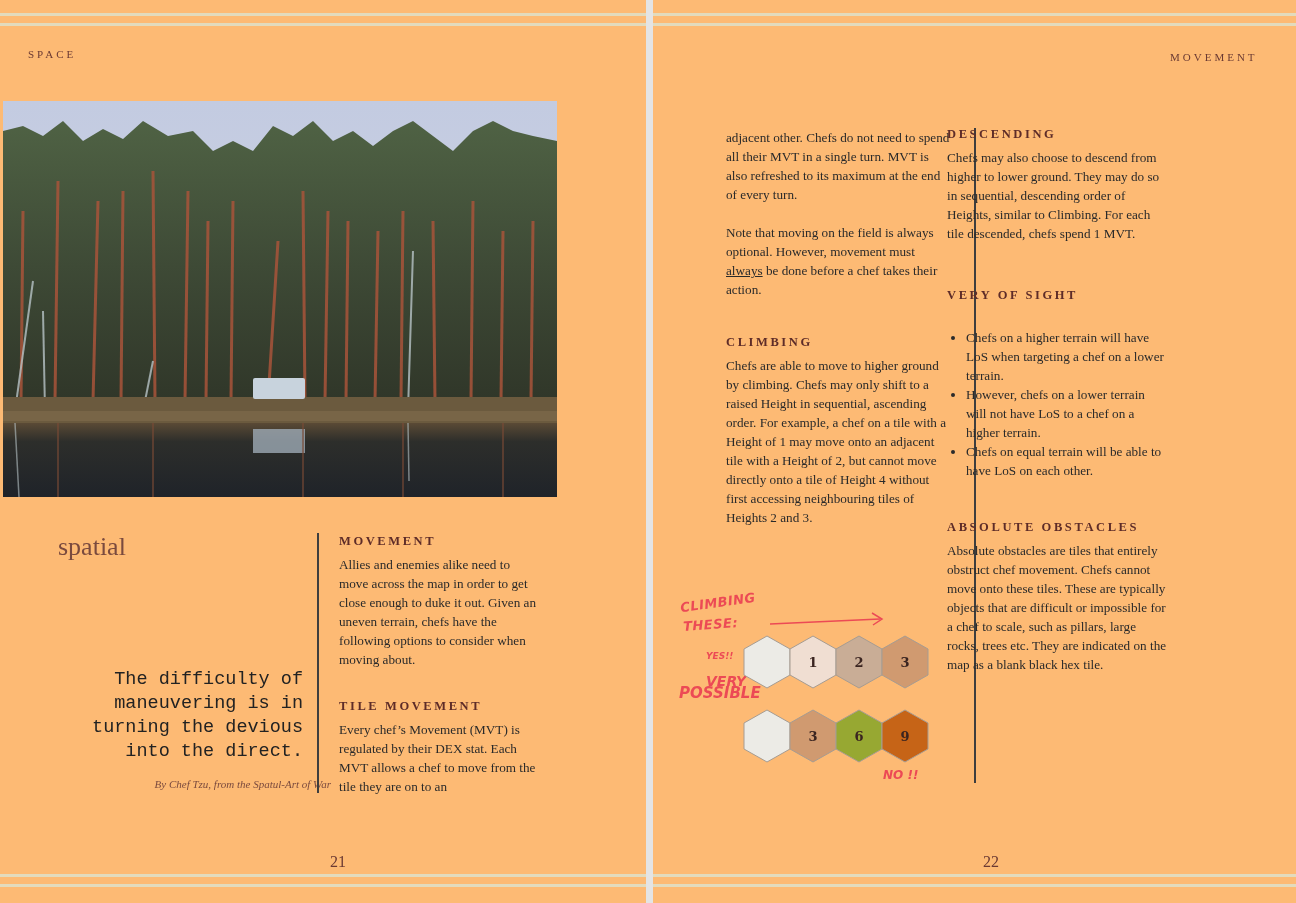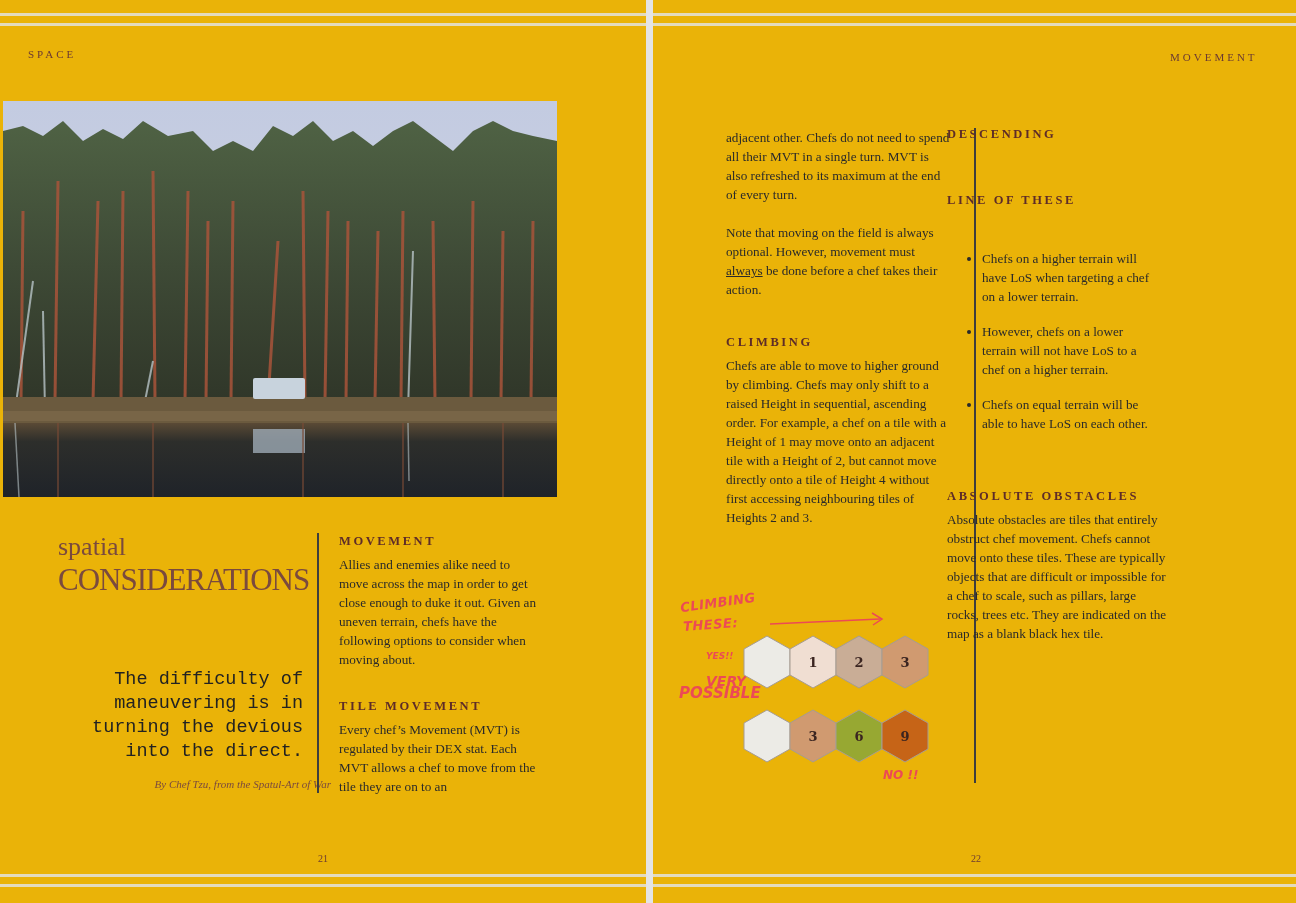--- a/index.html
+++ b/index.html
@@ -1,35 +1,35 @@
 <!DOCTYPE html>
 <html><head>
 <meta charset="utf-8">
 <style>
   html, body { margin:0; padding:0; }
   body { width:1296px; height:903px; position:relative; overflow:hidden; background:#e4e4e4; font-family:"Liberation Serif", serif; }
-  .page { position:absolute; top:0; height:903px; background:#eab308; overflow:hidden; }
+  .page { position:absolute; top:0; height:903px; background:#fdba74; overflow:hidden; }
   .page.left { left:0; width:646px; }
   .page.right { left:653px; width:643px; }
   .rule { position:absolute; left:0; right:0; height:3px; background:#e3dbbd; }
   .running { position:absolute; font-size:11px; letter-spacing:3px; color:#6b3a33; }
-  .pagenum { position:absolute; font-size:10px; color:#6b3a33; }
+  .pagenum { position:absolute; font-size:16px; color:#6b3a33;margin-left:12px; }
   .photo { position:absolute; left:3px; top:101px; width:554px; height:396px; overflow:hidden; }
   .photo svg { display:block; }
   .title-small { position:absolute; left:58px; top:532px; font-size:26px; color:#7a4a3e; }
   .title-big { position:absolute; left:58px; top:562px; font-size:31px; color:#7a4a3e; letter-spacing:-1px; }
   .quote { position:absolute; right:343px; top:668px; width:220px; text-align:right; font-family:Liberation Mono, monospace; font-size:18.5px; line-height:24px; color:#222; }
   .attrib { position:absolute; right:315px; top:778px; font-style:italic; font-size:11px; color:#7a4a3e; white-space:nowrap; }
   .vline { position:absolute; width:2px; background:#3e3e3e; }
   .sec-h { font-weight:bold; font-size:12.5px; letter-spacing:2.6px; color:#5e2c28; margin:0 0 6px 0; }
   .body { font-size:13.2px; line-height:19px; color:#2a2a2a; margin:0; }
   .col { position:absolute; }
   .col .gap { height:19px; }
   ul.bul { margin:0; padding:0 0 0 19px; font-size:13.2px; line-height:19px; color:#2a2a2a; }
-  ul.bul li { margin:16px; padding-left:0; }
+  ul.bul li { margin:0; padding-left:0; }
   u { text-decoration:underline; }
   .hand { position:absolute; font-family:"DejaVu Sans", sans-serif; font-weight:bold; font-style:italic; color:#ec4a55; }
   .diagram { position:absolute; left:742px; top:632px; }
 </style>
 </head>
 <body>
 
 <div class="page left">
   <div class="rule" style="top:13px"></div>
   <div class="rule" style="top:23px"></div>
@@ -94,21 +94,20 @@
         <line x1="500" y1="322" x2="500" y2="396"></line>
       </g>
       <g stroke="#b7c3c6" stroke-width="1.5" opacity="0.6">
         <line x1="12" y1="322" x2="16" y2="396"></line>
           <line x1="405" y1="322" x2="406" y2="380"></line>
       </g>
     </svg>
   </div>
 
   <div class="title-small">spatial</div>
-  <div class="title-big">CONSIDERATIONS</div>
   <div class="quote">The difficulty of maneuvering is in turning the devious into the direct.</div>
   <div class="attrib">By Chef Tzu, from the Spatul-Art of War</div>
 
   <div class="vline" style="left:317px; top:533px; height:260px;"></div>
 
   <div class="col" style="left:339px; top:534px; width:200px;">
     <div class="sec-h">MOVEMENT</div>
     <p class="body">Allies and enemies alike need to move across the map in order to get close enough to duke it out. Given an uneven terrain, chefs have the following options to consider when moving about.</p>
     <div class="gap" style="height:30px"></div>
     <div class="sec-h">TILE MOVEMENT</div>
@@ -136,22 +135,23 @@
   <div class="gap" style="height:36px"></div>
   <div class="sec-h">CLIMBING</div>
   <p class="body">Chefs are able to move to higher ground by climbing. Chefs may only shift to a raised Height in sequential, ascending order. For example, a chef on a tile with a Height of 1 may move onto an adjacent tile with a Height of 2, but cannot move directly onto a tile of Height 4 without first accessing neighbouring tiles of Heights 2 and 3.</p>
   <div class="gap"></div>
 </div>
 
 <div class="vline" style="left:974px; top:128px; height:655px;"></div>
 
 <div class="col" style="left:947px; top:127px; width:220px;">
   <div class="sec-h">DESCENDING</div>
+  <p class="body">Chefs may also choose to descend from higher to lower ground. They may do so in sequential, descending order of Heights, similar to Climbing. For each tile descended, chefs spend 1 MVT.</p>
   <div class="gap" style="height:45px"></div>
-  <div class="sec-h">LINE OF THESE</div>
+  <div class="sec-h">VERY OF SIGHT</div>
   <div class="gap"></div>
   <ul class="bul">
     <li>Chefs on a higher terrain will have LoS when targeting a chef on a lower terrain.</li>
     <li>However, chefs on a lower terrain will not have LoS to a chef on a higher terrain.</li>
     <li>Chefs on equal terrain will be able to have LoS on each other.</li>
   </ul>
   <div class="gap" style="height:40px"></div>
   <div class="sec-h">ABSOLUTE OBSTACLES</div>
   <p class="body">Absolute obstacles are tiles that entirely obstruct chef movement. Chefs cannot move onto these tiles. These are typically objects that are difficult or impossible for a chef to scale, such as pillars, large rocks, trees etc. They are indicated on the map as a blank black hex tile.</p>
 </div>

